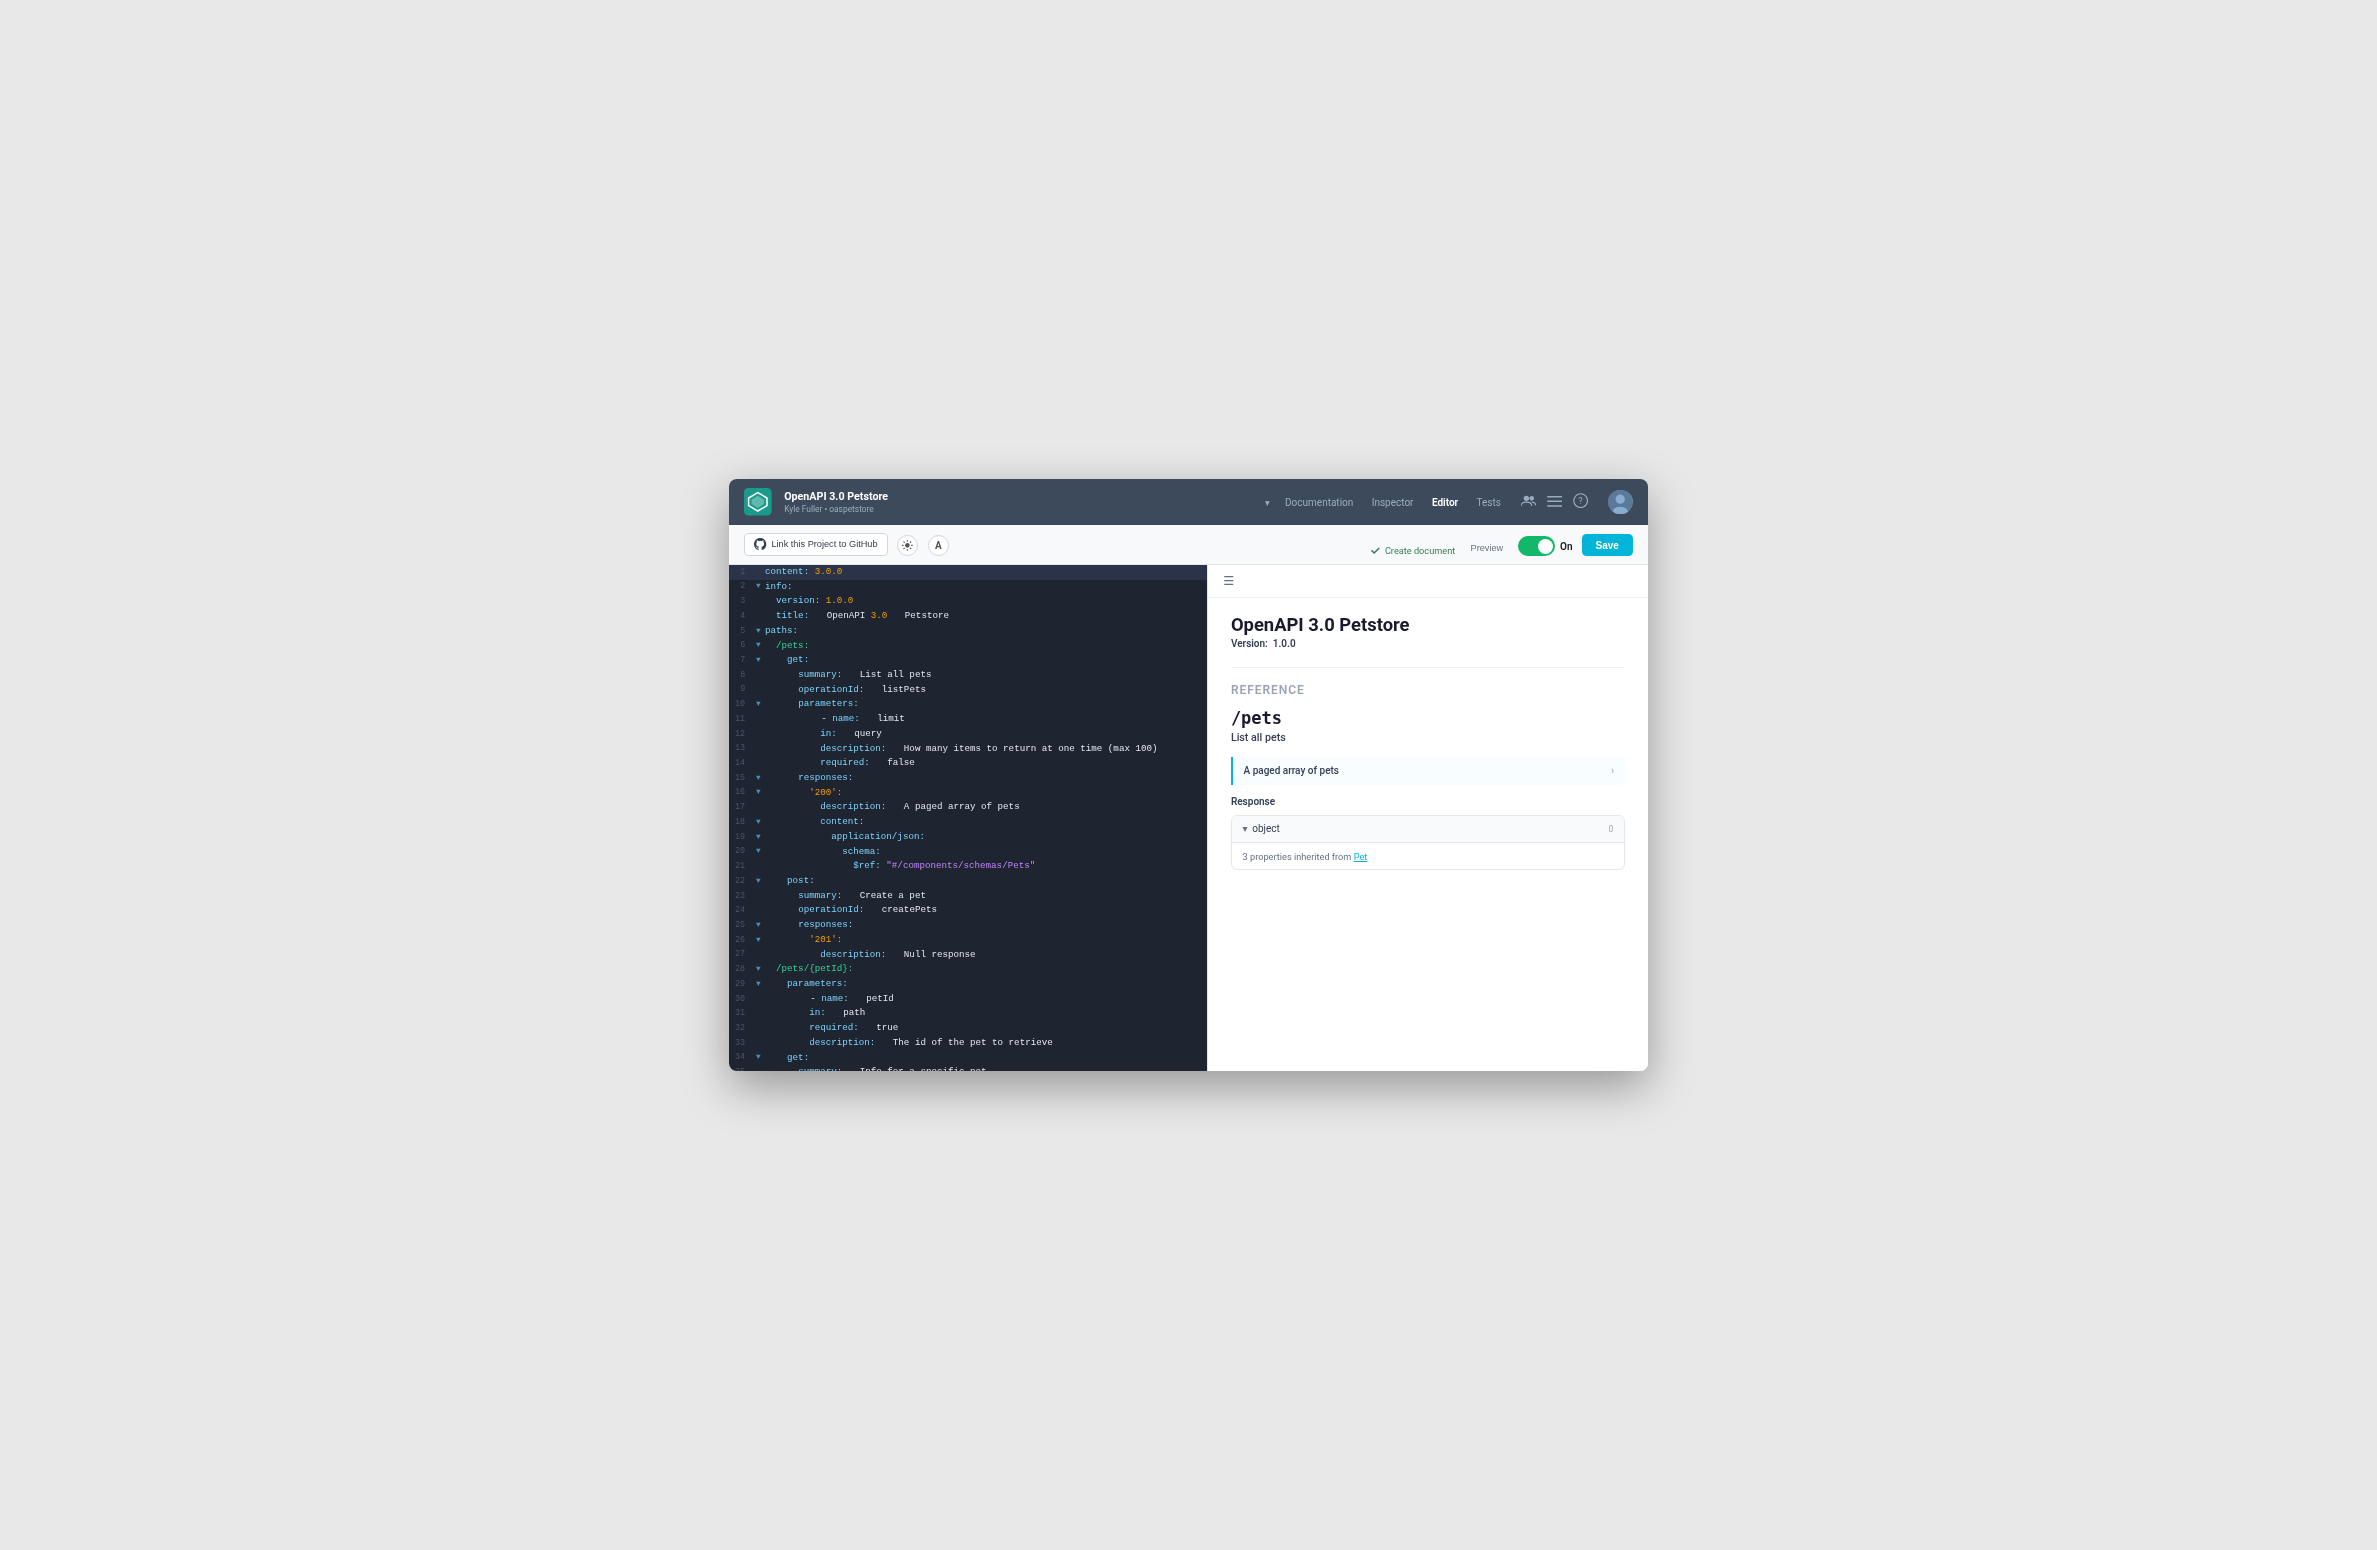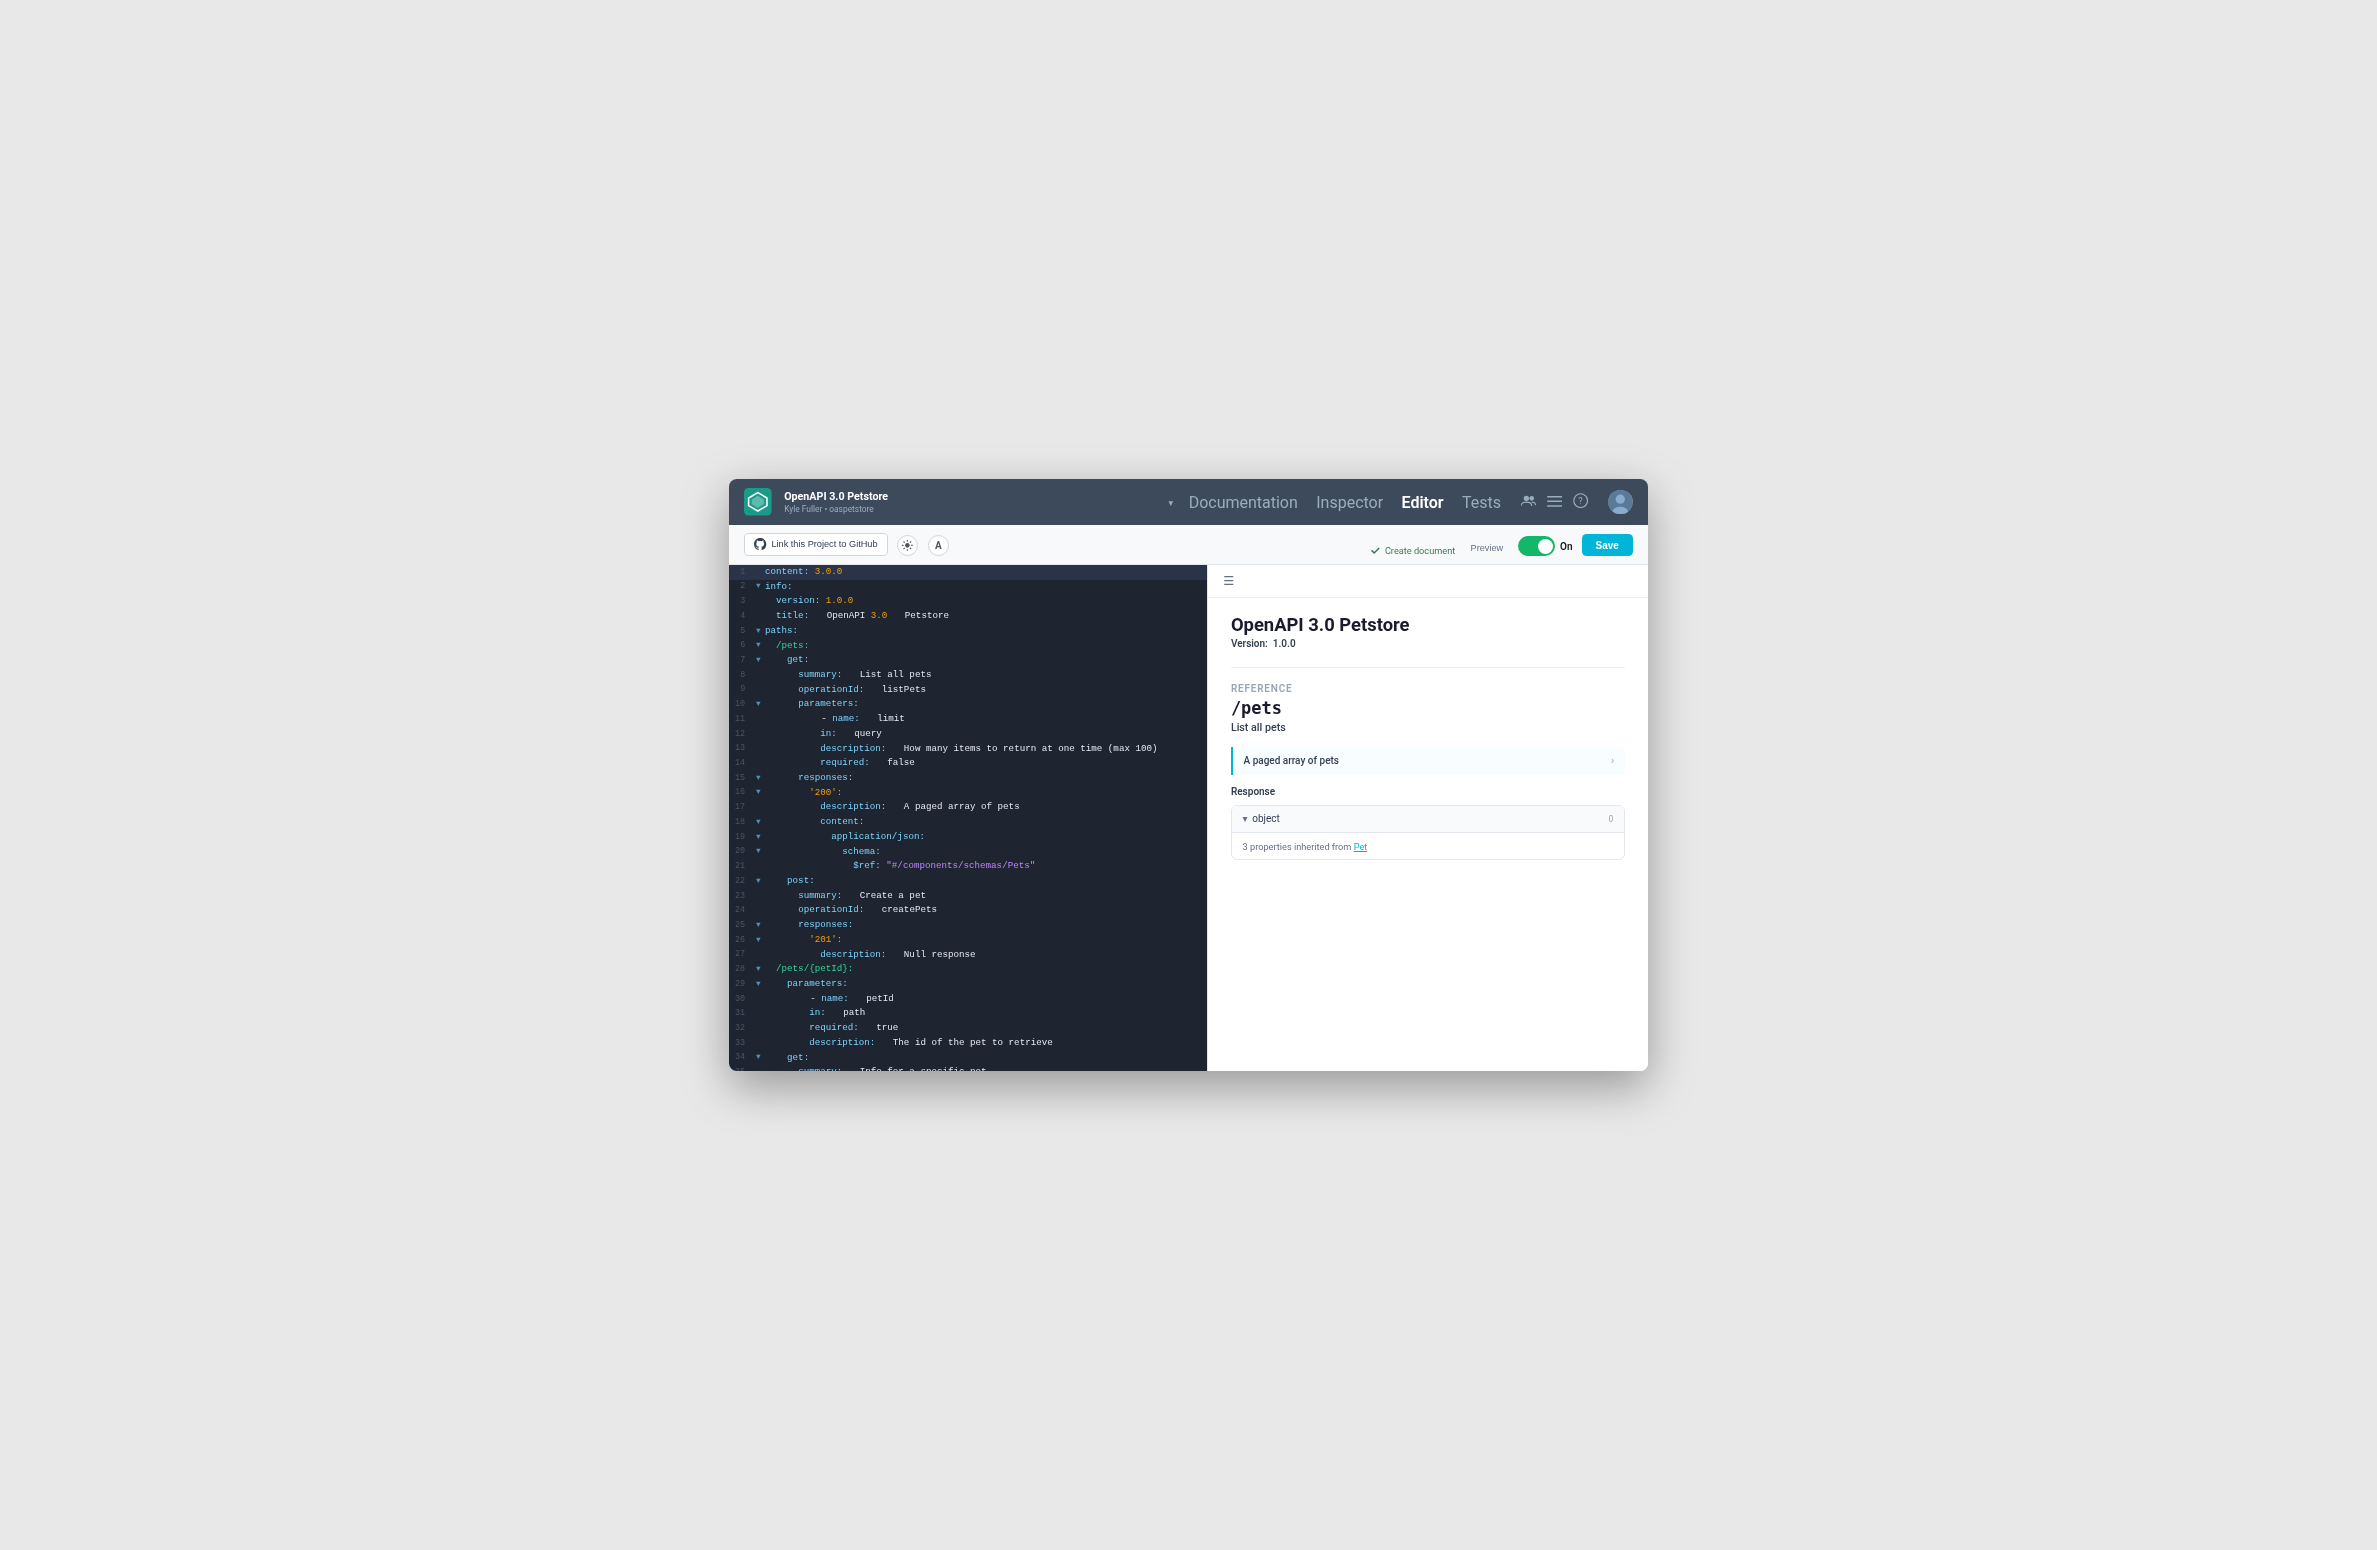--- a/index.html
+++ b/index.html
@@ -51,21 +51,21 @@
       font-size: 9.2px;
       padding: 3.1px;
     }
     .nav-links {
       display: flex;
       align-items: center;
       gap: 18.4px;
     }
     .nav-link {
       color: #9aadc0;
-      font-size: 16px;
+      font-size: 10px;
       cursor: pointer;
       text-decoration: none;
     }
     .nav-link.active {
       color: #fff;
       font-weight: 600;
     }
     .nav-icons {
       display: flex;
       align-items: center;
@@ -252,25 +252,25 @@
     .api-version {
       font-size: 10px;
       color: #667085;
       margin-bottom: 18.4px;
     }
     .api-version span {
       font-weight: 600;
       color: #344054;
     }
     .section-label {
-      font-size: 10px;
+      font-size: 12px;
       text-transform: uppercase;
       letter-spacing: 0.08em;
       color: #9aa5b4;
-      margin-bottom: 4px;
+      margin-bottom: 11px;
       font-weight: 600;
     }
     .endpoint-path {
       font-size: 17px;
       font-weight: 700;
       color: #1a1a2e;
       margin-bottom: 3.1px;
       font-family: monospace;
     }
     .endpoint-summary {

